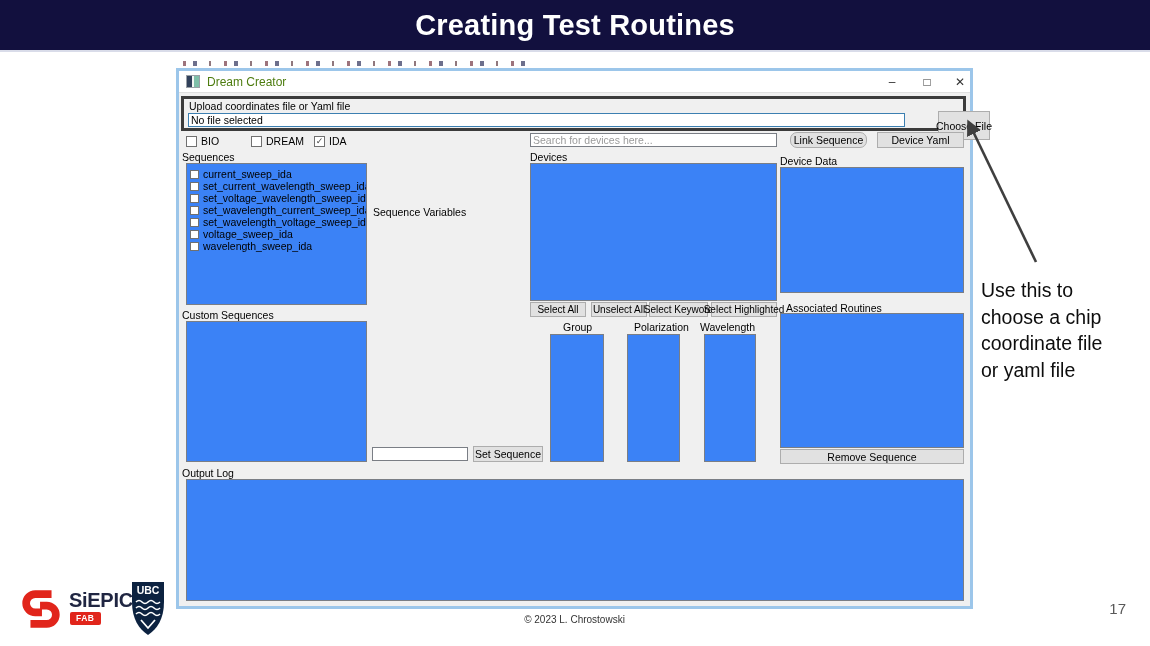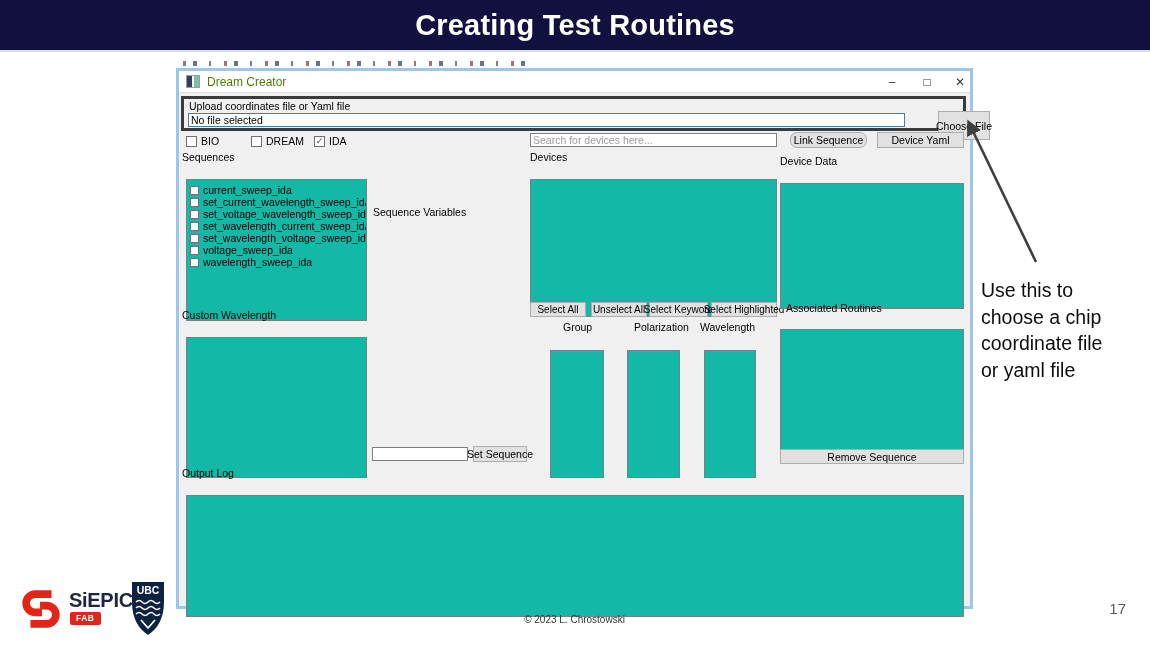--- a/index.html
+++ b/index.html
@@ -59,21 +59,21 @@
     font-family:"Liberation Sans",sans-serif;
   }
   .choose-file { left:726px; top:12px; width:52px; height:29px;margin-left:28px; }
 
   .ui-btn {
     background:#E1E1E1; border:1px solid #ADADAD; font-size:10.5px;
     display:flex; align-items:center; justify-content:center;
     font-family:"Liberation Sans",sans-serif; white-space:nowrap; cursor:default;
   }
   .ui-label { font-size:10.5px; color:#000; white-space:nowrap; }
-  .ui-box { background:#14b8a6; border:1px solid #7a7e85;margin-top:16px; }
+  .ui-box { background:#3b82f6; border:1px solid #7a7e85; }
   .ui-input {
     background:#ffffff; border:1px solid #7a7e85; font-size:10.5px; padding:0 2px;
     font-family:"Liberation Sans",sans-serif;
   }
   .ui-input::placeholder { color:#9b9b9b; }
 
   
   .cbrow { display:flex; align-items:center; gap:4px;text-align:center; }
   .cbx {
     width:11px; height:11px; background:#fff; border:1px solid #707070;
@@ -87,21 +87,21 @@
   
   .lbl-sequences { left:3px;  top:80px; }
   .list-sequences { left:7px; top:92px; width:181px; height:142px; padding:4px 3px; overflow:hidden; }
   .seq-item { display:flex; align-items:center; gap:4px; height:12px; margin-bottom:0px; }
   .seq-item .cbx { width:9px; height:9px; }
   .seq-item span.txt { font-size:10.5px; white-space:nowrap; }
   .lbl-seqvars { left:194px; top:135px; }
   .lbl-custom { left:3px; top:238px; }
   .list-custom { left:7px; top:250px; width:181px; height:141px; }
   .input-setseq { left:193px; top:376px; width:96px; height:14px; }
-  .btn-setseq { left:294px; top:375px; width:54px; height:16px; }
+  .btn-setseq { left:294px; top:375px; width:70px; height:16px; }
   .lbl-outputlog { left:3px; top:396px; }
   .box-outputlog { left:7px; top:408px; width:778px; height:122px; }
 
   
   .input-search { left:351px; top:62px; width:247px; height:14px; }
   .btn-link   { left:611px; top:61px; width:77px; height:16px;border-radius:7px; }
   .btn-export { left:698px; top:61px; width:87px; height:16px; }
   .lbl-devices { left:351px; top:80px; }
   .box-devices { left:351px; top:92px; width:247px; height:138px; }
   .btn-selall { left:351px; top:231px; width:56px; height:15px; font-size:10px; }
@@ -217,21 +217,21 @@
         <span class="txt">voltage_sweep_ida</span>
       </div>
 
       <div class="seq-item">
         <span class="cbx"></span>
         <span class="txt">wavelength_sweep_ida</span>
       </div>
     </div>
   <div class="abs ui-label lbl-seqvars">Sequence Variables</div>
 
-  <div class="abs ui-label lbl-custom">Custom Wavelength</div>
+  <div class="abs ui-label lbl-custom">Custom Sequences</div>
   <div class="abs ui-box list-custom"></div>
 
   <input class="abs ui-input input-setseq" type="text" value="" style="">
   <button class="abs ui-btn btn-setseq">Set Sequence</button>
 
   <div class="abs ui-label lbl-outputlog">Output Log</div>
   <div class="abs ui-box box-outputlog"></div>
 
   <input class="abs ui-input input-search" type="text" placeholder="Search for devices here..." style="">
   <button class="abs ui-btn btn-link">Link Sequence</button>

